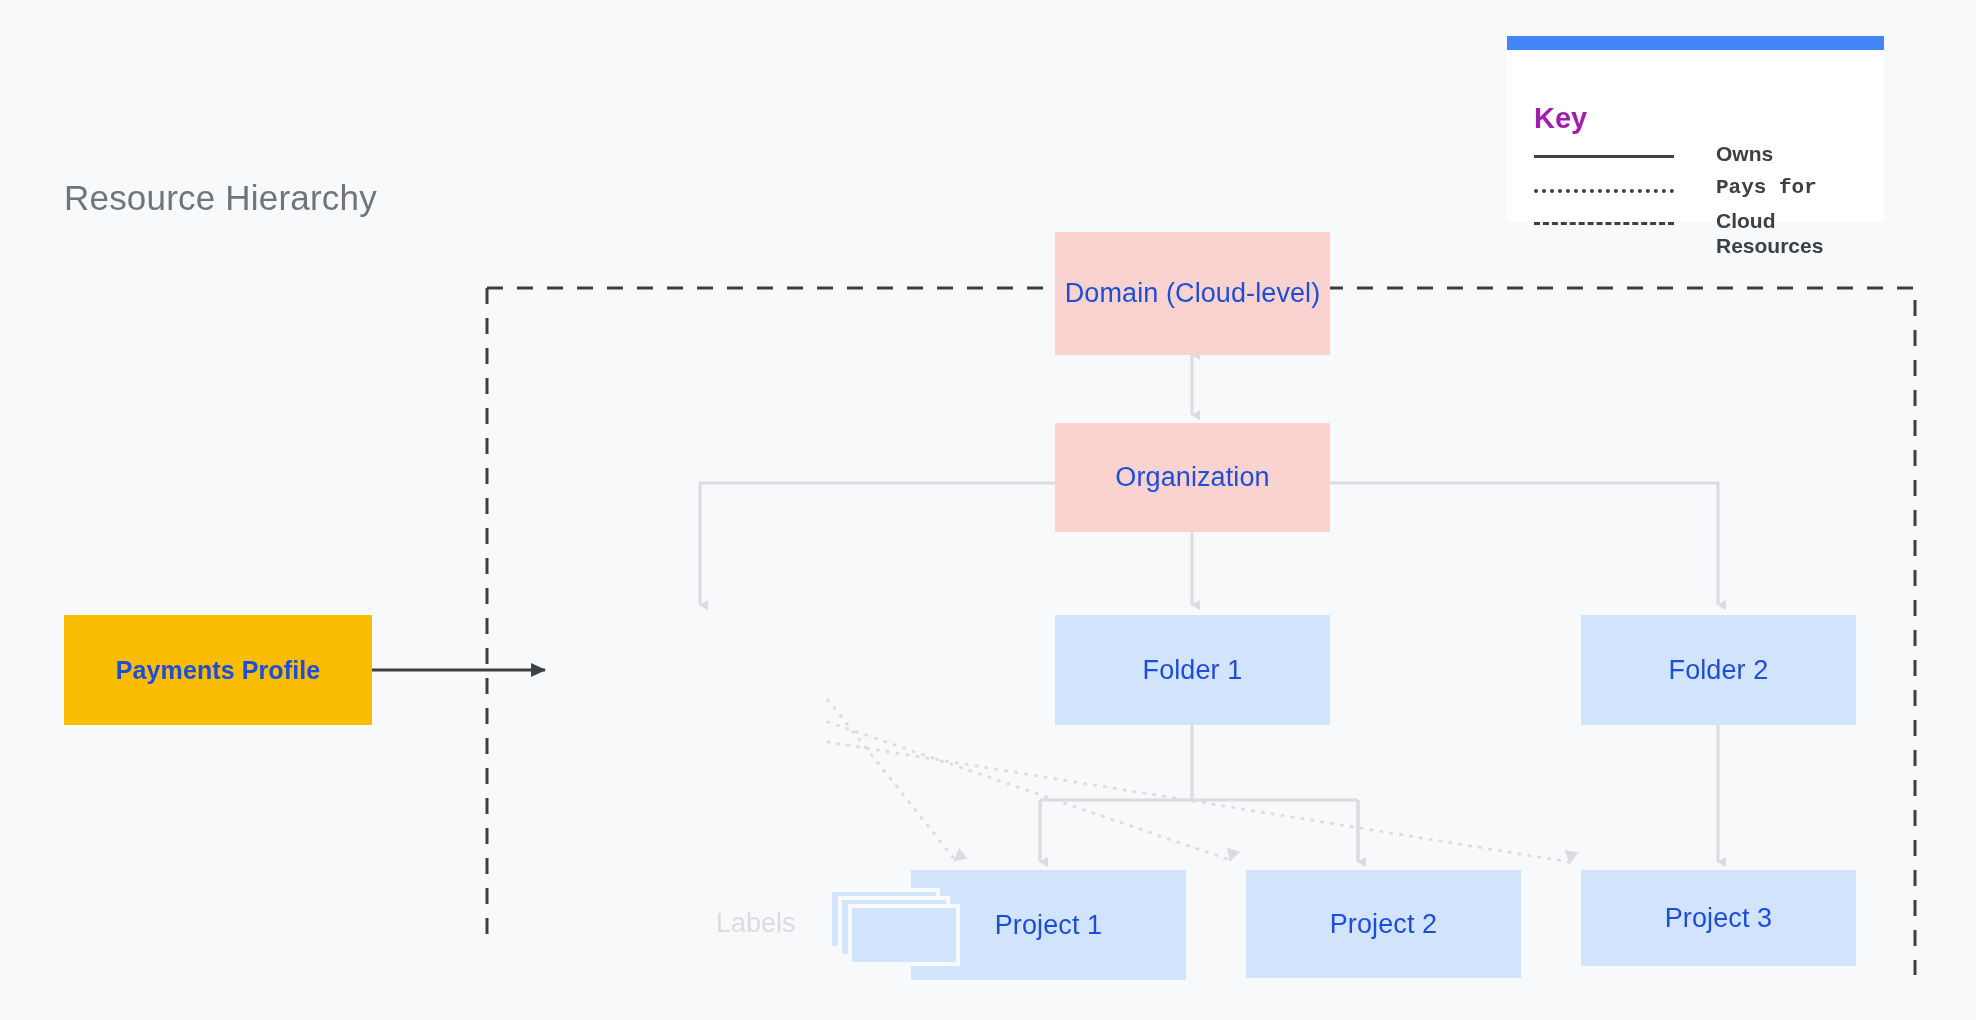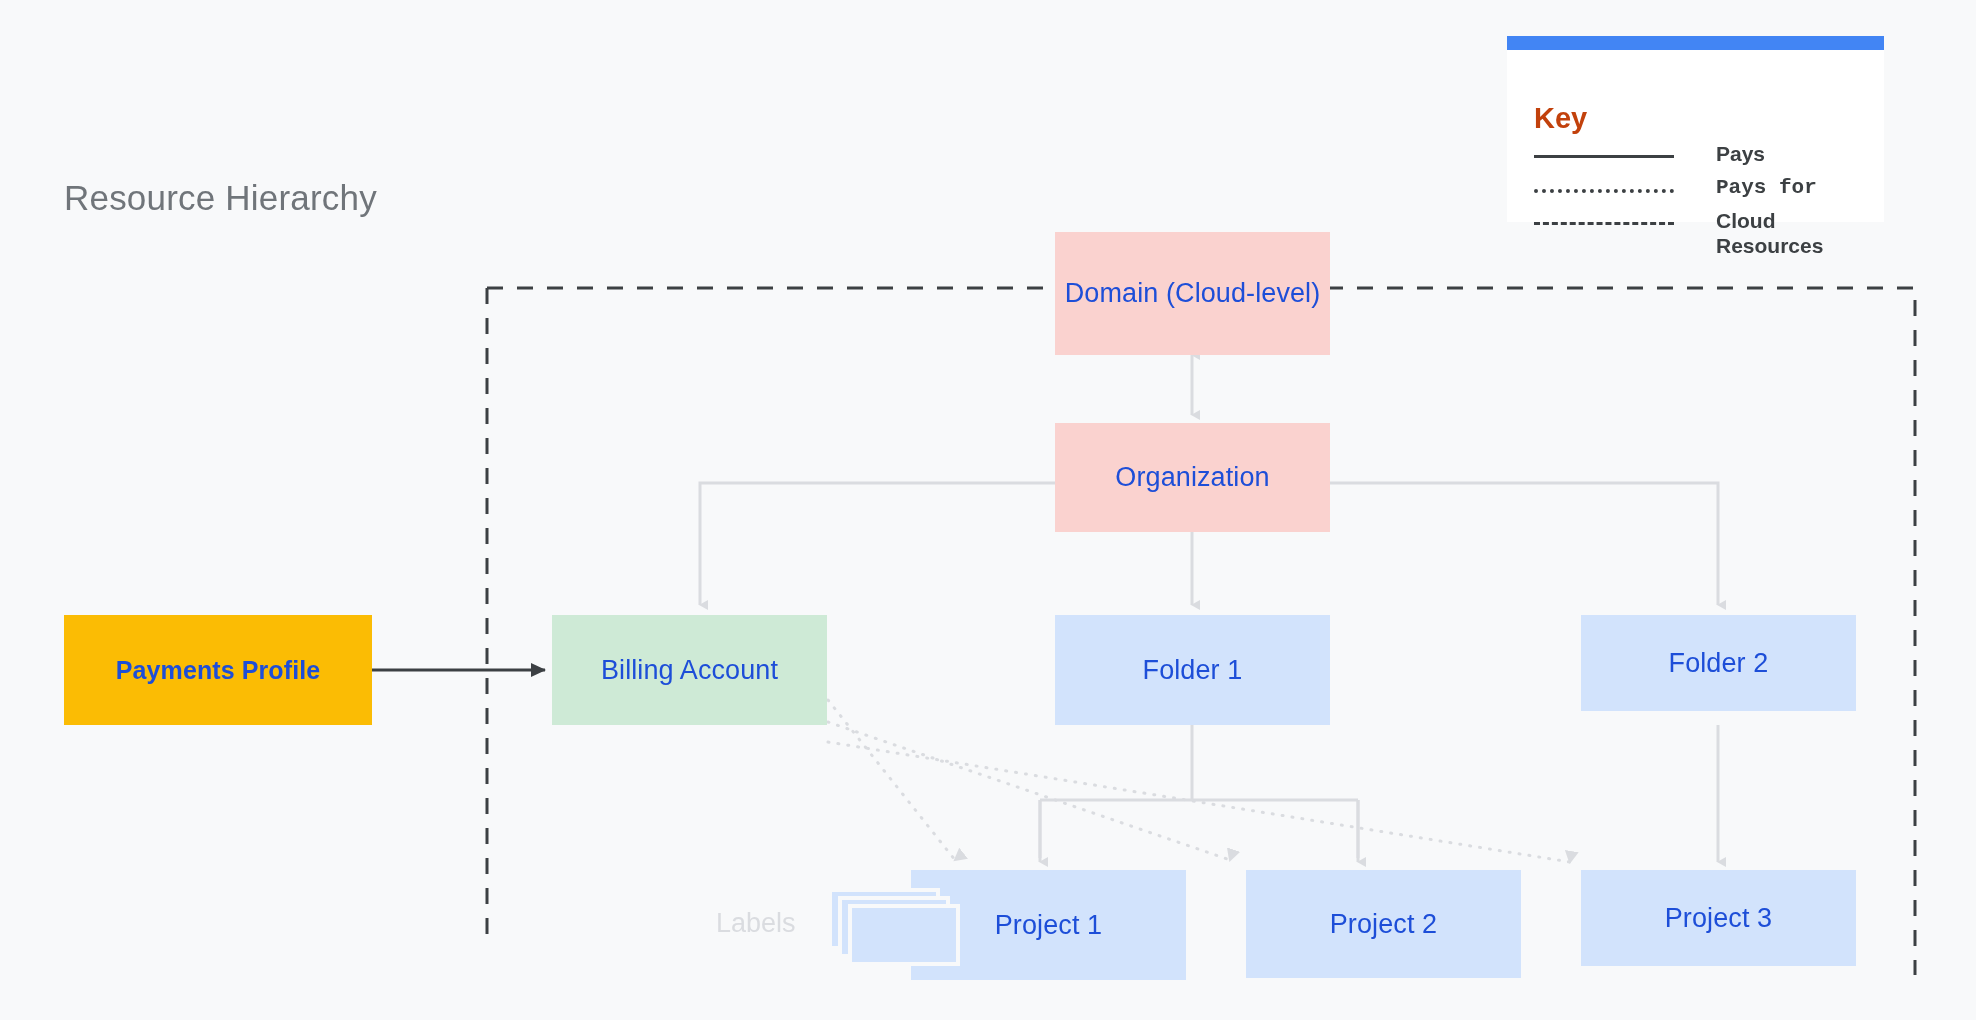--- a/index.html
+++ b/index.html
@@ -102,21 +102,21 @@
     width: 377px;
     height: 14px;
     background: #4285F4;
   }
   #key-title {
     position: absolute;
     left: 27px;
     top: 68px;
     font-size: 29px;
     font-weight: 700;
-    color: #c2410c;
+    color: #a21caf;
     line-height: 1;
   }
   .key-row {
     position: absolute;
     left: 27px;
     display: flex;
     align-items: flex-start;
   }
   .key-swatch {
     width: 140px;
@@ -195,29 +195,26 @@
   </svg>
 
   <div class="node pink" style="left:1055px; top:232px;  width:275px; height:123px;">
     <span>Domain (Cloud-level)</span>
   </div>
 
   <div class="node pink" style="left:1055px; top:423px;  width:275px; height:109px;">
     <span>Organization</span>
   </div>
 
-  <div class="node green" style="left:552px;  top:615px;  width:275px; height:110px;">
-    <span>Billing Account</span>
-  </div>
 
   <div class="node blue" style="left:1055px; top:615px;  width:275px; height:110px;">
     <span>Folder 1</span>
   </div>
 
-  <div class="node blue" style="left:1581px; top:615px;  width:275px; height:96px;">
+  <div class="node blue" style="left:1581px; top:615px;  width:275px; height:110px;">
     <span>Folder 2</span>
   </div>
 
   <div class="node blue" style="left:911px;  top:870px;  width:275px; height:110px;">
     <span>Project 1</span>
   </div>
 
   <div class="node blue" style="left:1246px; top:870px;  width:275px; height:108px;">
     <span>Project 2</span>
   </div>
@@ -237,21 +234,21 @@
     <div class="card c2"></div>
     <div class="card c3"></div>
   </div>
 
   <div id="key-panel">
     <div id="key-accent"></div>
     <div id="key-title">Key</div>
 
     <div class="key-row" id="key-row-0">
       <div class="key-swatch solid"></div>
-      <div class="key-label">Pays</div>
+      <div class="key-label">Owns</div>
     </div>
 
     <div class="key-row" id="key-row-1">
       <div class="key-swatch dotted"></div>
       <div class="key-label">Pays for</div>
     </div>
 
     <div class="key-row" id="key-row-2">
       <div class="key-swatch dashed"></div>
       <div class="key-label">Cloud Resources</div>

